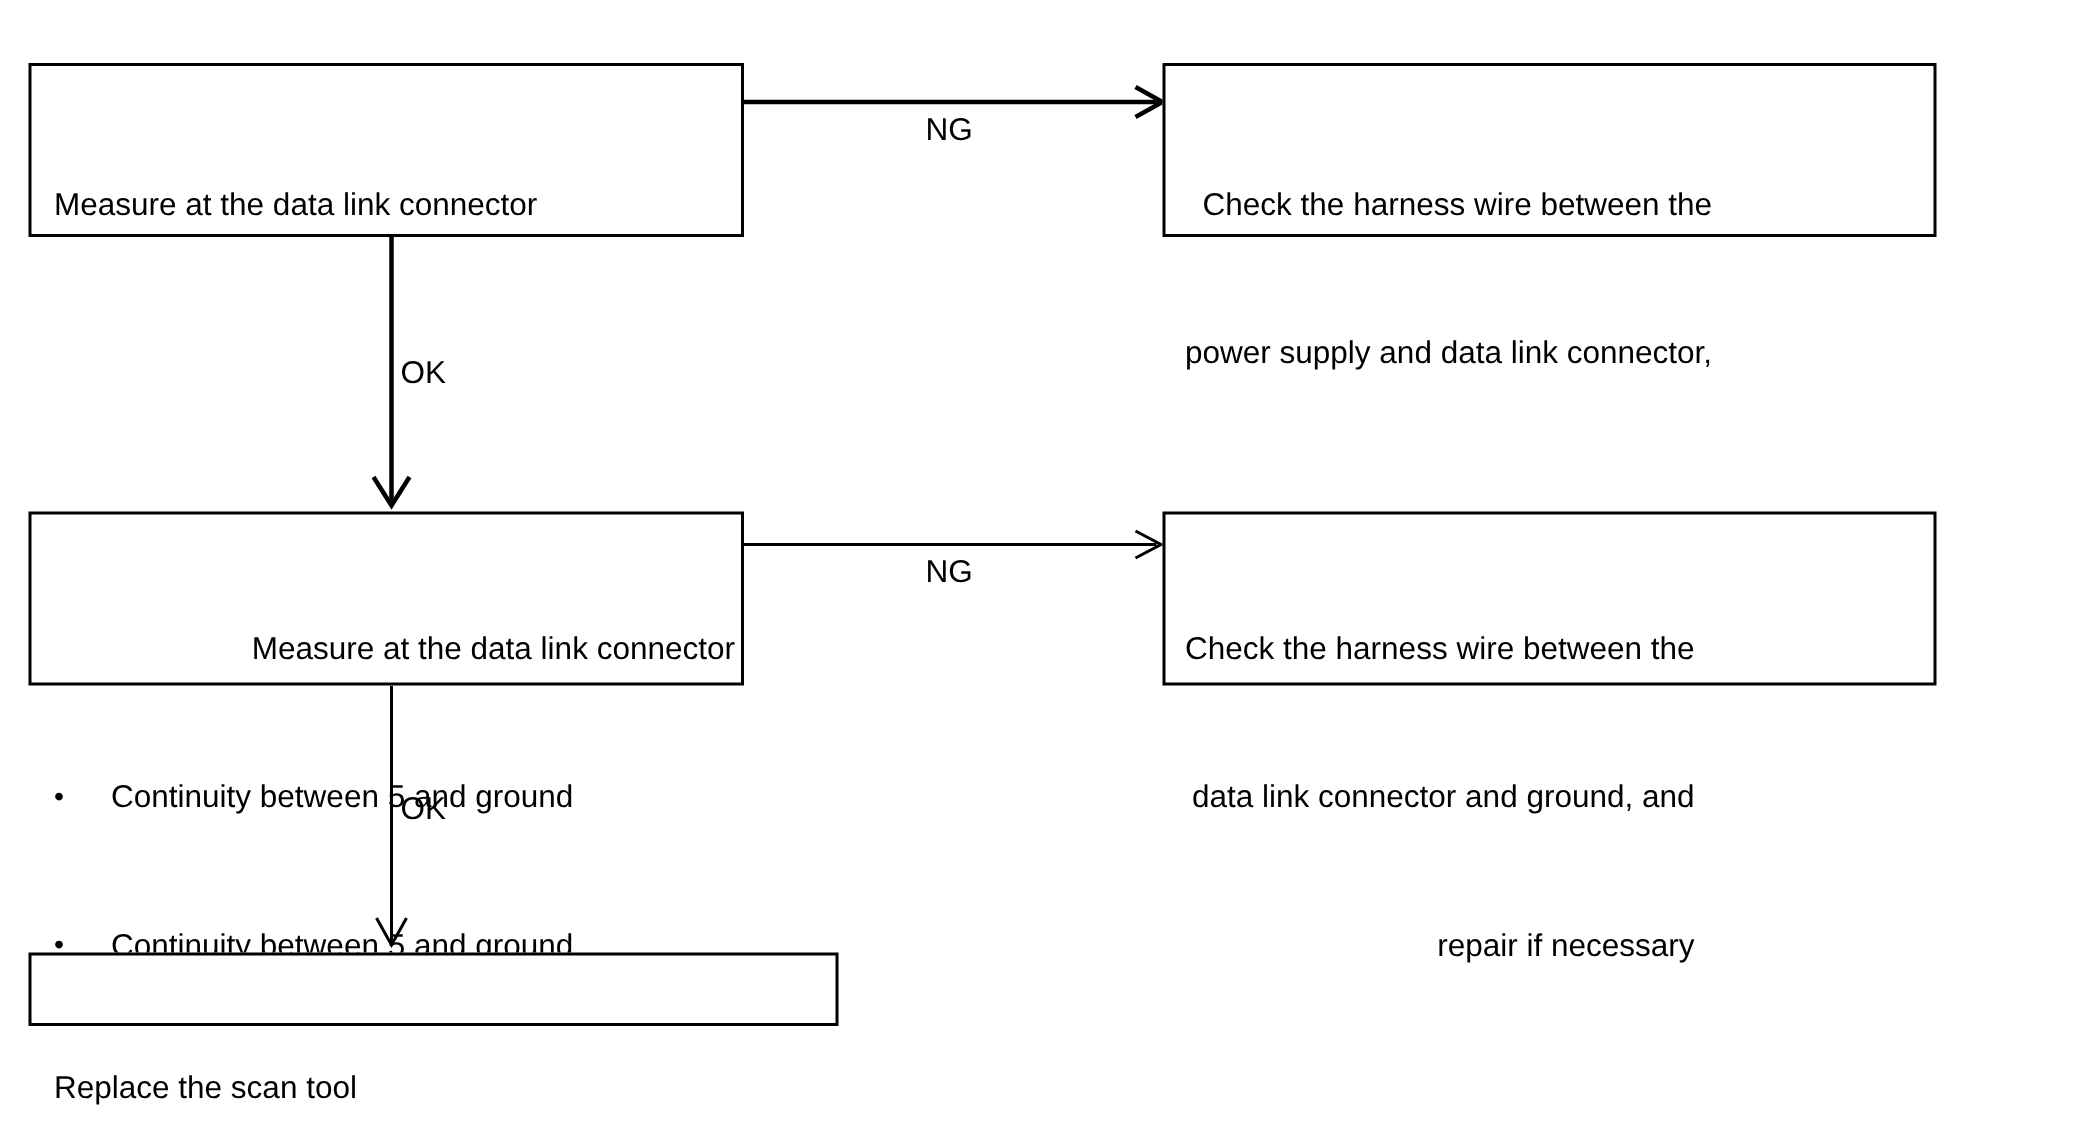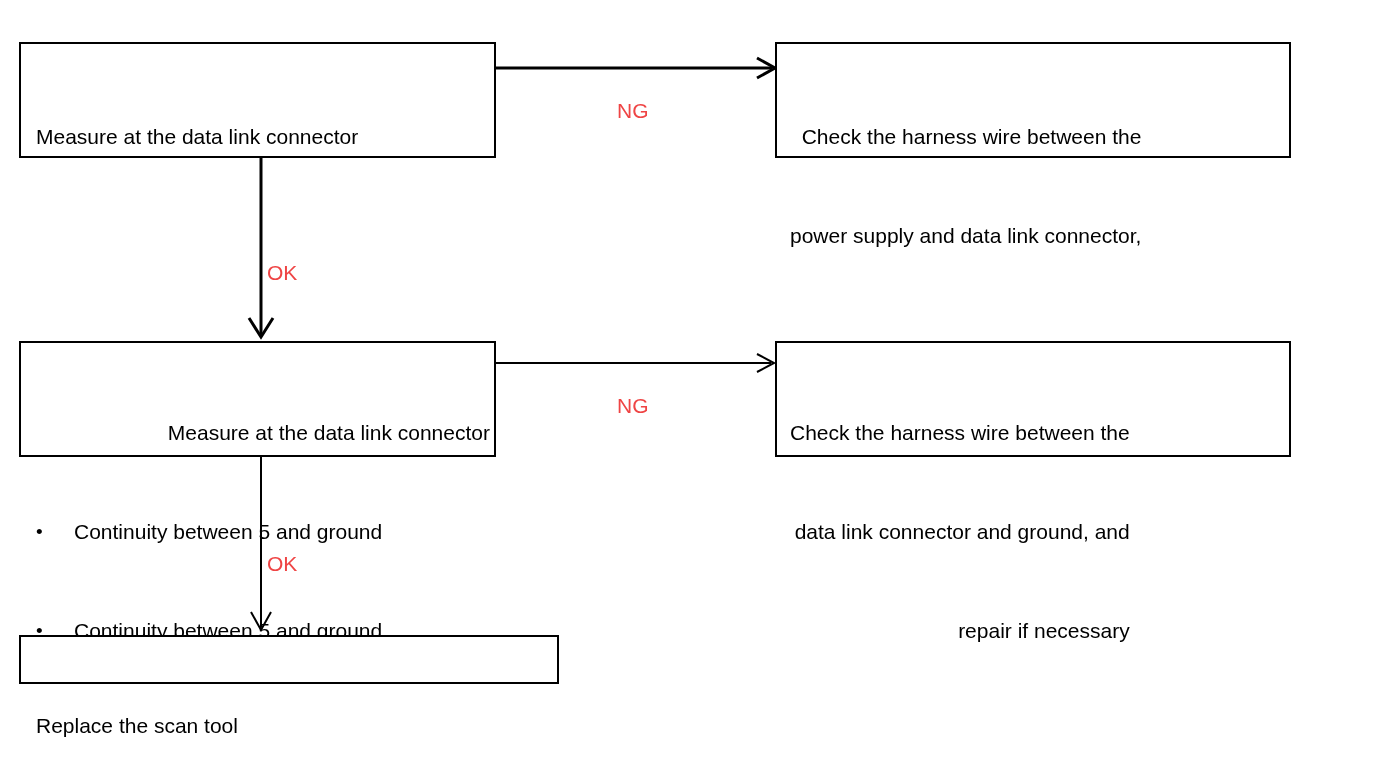--- a/index.html
+++ b/index.html
@@ -45,23 +45,22 @@
     line-height: 33px;
   }
   .bullet-text {
     flex: 1 1 auto;
     line-height: 33px;
   }
   .edge-label {
     position: absolute;
     font-size: 21px;
     line-height: 24px;
-    color: #ef4444;
+    color: #000000;
     white-space: pre;
-    margin-top: 24px;
   }
   svg.wires {
     position: absolute;
     left: 0;
     top: 0;
     width: 1392px;
     height: 762px;
     overflow: visible;
     pointer-events: none;
   }

